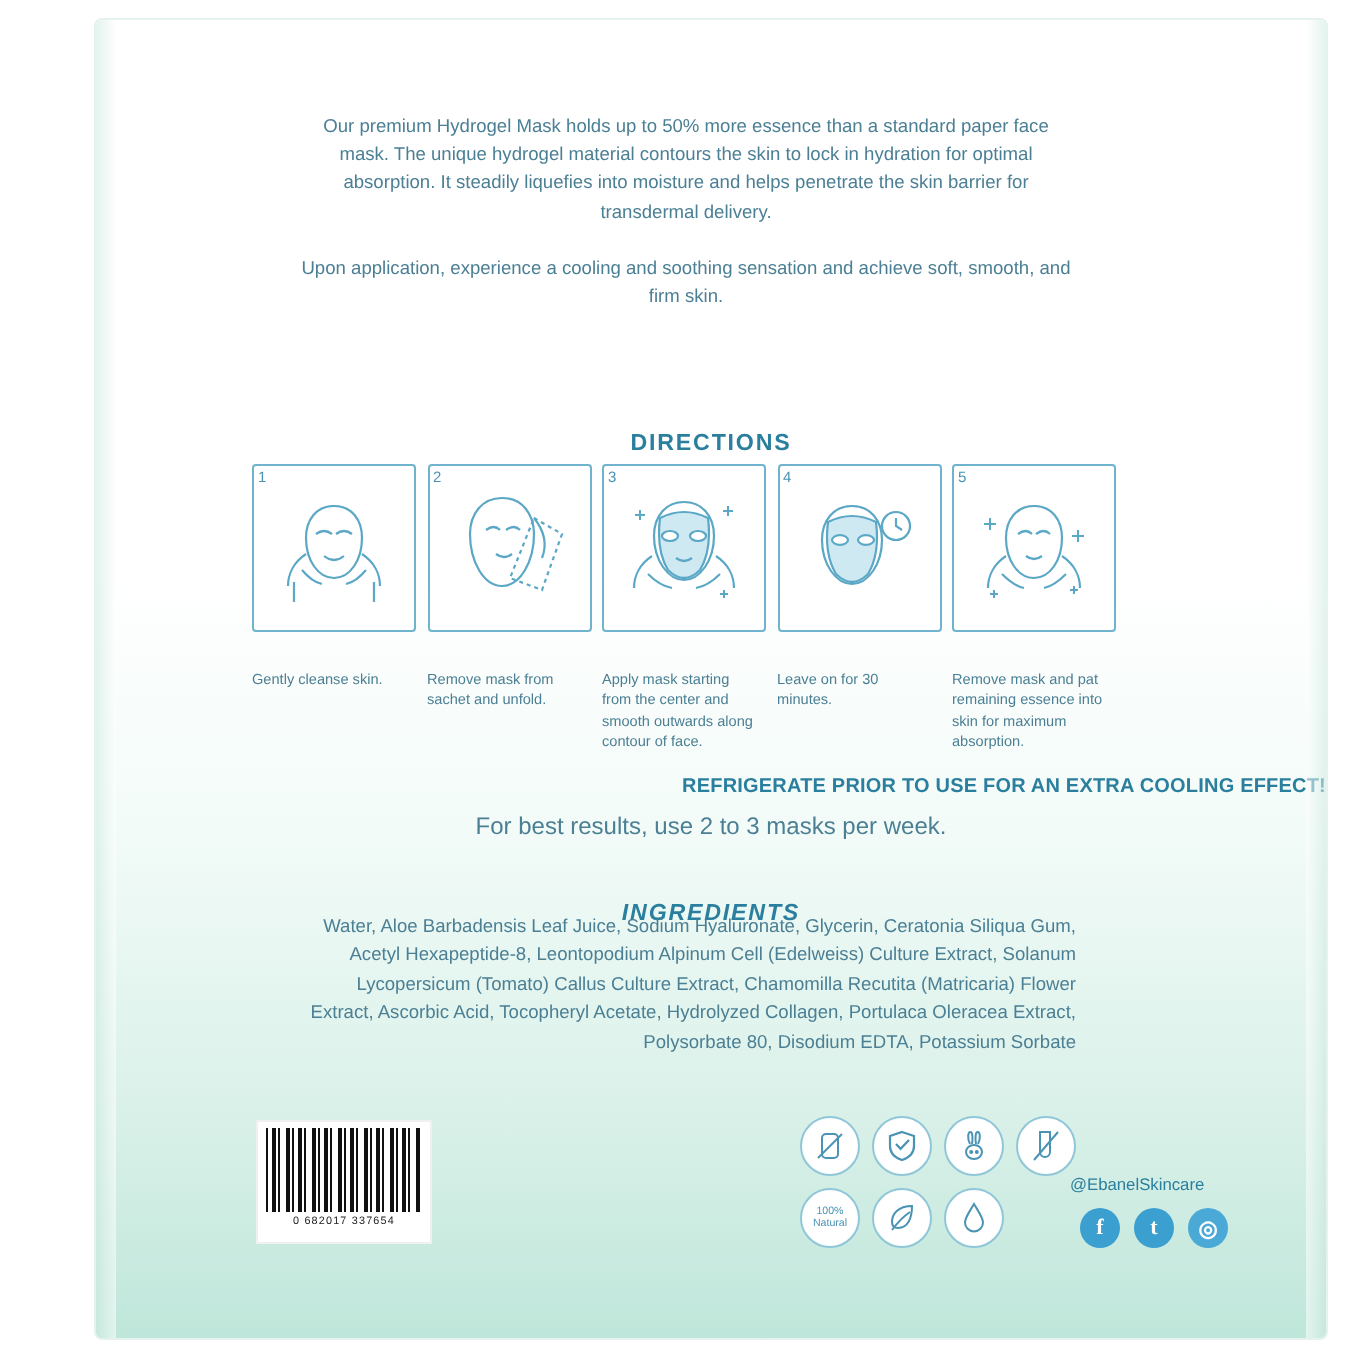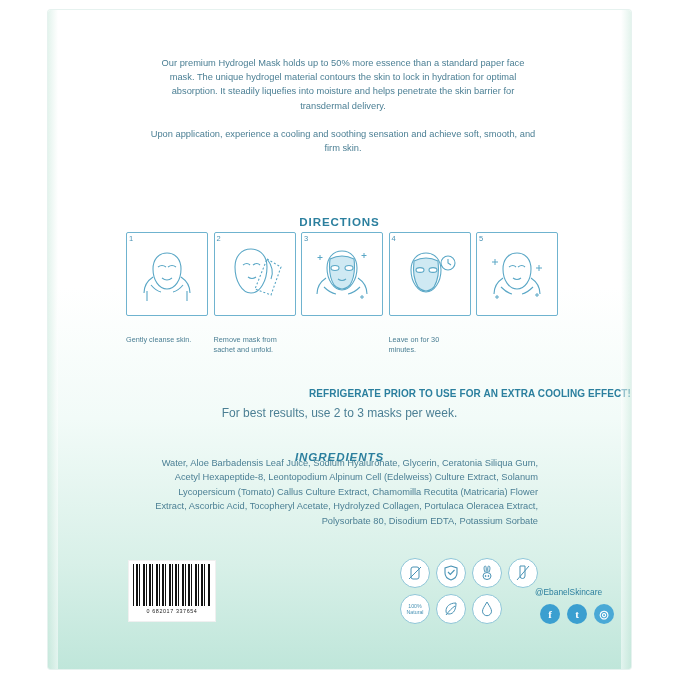--- a/index.html
+++ b/index.html
@@ -17,20 +17,21 @@
   .package {
     position: absolute;
     left: 48px;
     top: 10px;
     width: 583px;
     height: 659px;
     border-radius: 3px;
     background: linear-gradient(to bottom, #ffffff 0%, #ffffff 42%, #f2fbf8 62%, #d8f0e8 84%, #bfe6da 100%);
     box-shadow: 0 0 0 1px #e6f2ef;
     overflow: hidden;
+    padding-left: 32px;
   }
   .package::before {
     content: "";
     position: absolute;
     left: 0; top: 0; bottom: 0;
     width: 10px;
     background: linear-gradient(to right, #cdeade, #ffffff);
     opacity: .55;
   }
   .package::after {
@@ -304,20 +305,21 @@
             <path d="M22 54 q6 6 12 7"></path>
             <path d="M58 54 q-6 6 -12 7"></path>
           </g>
           <g stroke="#5aa7c6" stroke-width="1">
             <path d="M18 22 l0 5 M15.5 24.5 l5 0"></path>
             <path d="M62 20 l0 5 M59.5 22.5 l5 0"></path>
             <path d="M60 62 l0 4 M58 64 l4 0"></path>
           </g>
         </svg>
       </div>
+      <div class="caption">Apply mask starting from the center and smooth outwards along contour of face.</div>
     </div>
 
     <div class="step">
       <div class="panel">
         <span class="num">4</span>
         <svg width="80" height="82" viewBox="0 0 80 82">
           <g fill="none" stroke="#5aa7c6" stroke-width="1.1">
             <path d="M36 20 c-9 0 -15 7 -15 17 c0 12 7 22 15 22 c8 0 15 -10 15 -22 c0 -10 -6 -17 -15 -17 z"></path>
             <path d="M24 28 q12 -6 24 0 q2 16 -4 26 q-8 8 -16 0 q-6 -10 -4 -26 z" fill="#cfe9f3"></path>
             <ellipse cx="30" cy="37" rx="4" ry="2.4" fill="#fff"></ellipse>
@@ -345,20 +347,21 @@
             <path d="M56 54 q-6 6 -11 7"></path>
           </g>
           <g stroke="#5aa7c6" stroke-width="1">
             <path d="M18 26 l0 6 M15 29 l6 0"></path>
             <path d="M62 32 l0 6 M59 35 l6 0"></path>
             <path d="M20 62 l0 4 M18 64 l4 0"></path>
             <path d="M60 60 l0 4 M58 62 l4 0"></path>
           </g>
         </svg>
       </div>
+      <div class="caption">Remove mask and pat remaining essence into skin for maximum absorption.</div>
     </div>
 
   </div>
 
   <div class="refrigerate">REFRIGERATE PRIOR TO USE FOR AN EXTRA COOLING EFFECT!</div>
   <div class="bestresults">For best results, use 2 to 3 masks per week.</div>
 
   <div class="section-title ingredients-title">INGREDIENTS</div>
   <div class="ingredients-body">Water, Aloe Barbadensis Leaf Juice, Sodium Hyaluronate, Glycerin, Ceratonia Siliqua Gum, Acetyl Hexapeptide-8, Leontopodium Alpinum Cell (Edelweiss) Culture Extract, Solanum Lycopersicum (Tomato) Callus Culture Extract, Chamomilla Recutita (Matricaria) Flower Extract, Ascorbic Acid, Tocopheryl Acetate, Hydrolyzed Collagen, Portulaca Oleracea Extract, Polysorbate 80, Disodium EDTA, Potassium Sorbate</div>
 

